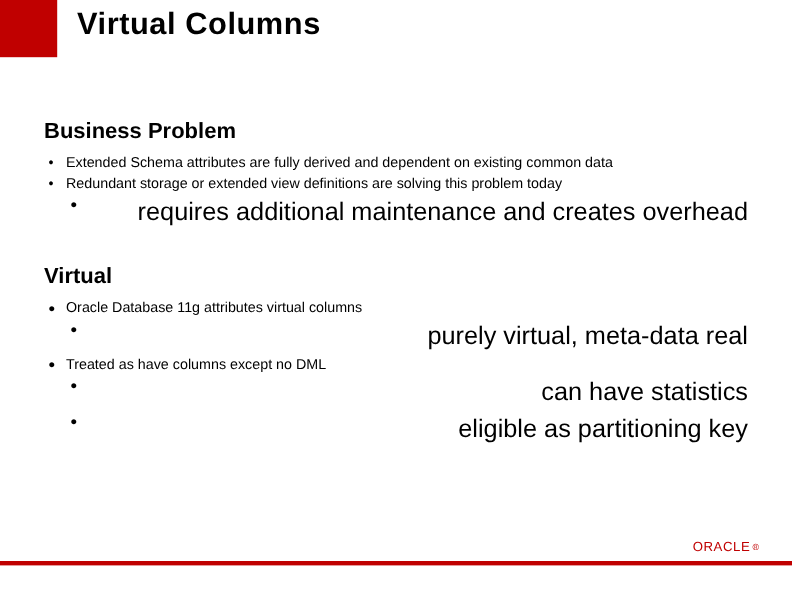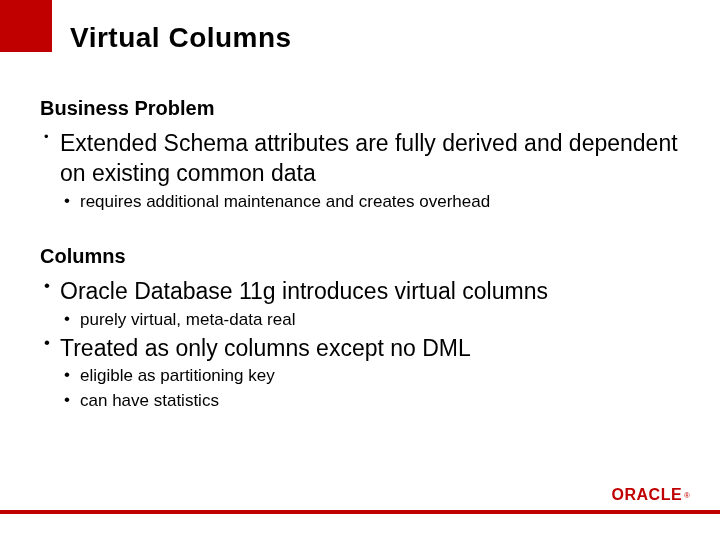--- a/index.html
+++ b/index.html
@@ -1,55 +1,56 @@
 <!DOCTYPE html>
 <html><head>
 <meta charset="utf-8">
 <style>
   * { margin: 0; padding: 0; box-sizing: border-box; }
   html, body { width: 720px; height: 540px; font-family: Arial, Helvetica, sans-serif; background: #fff; color: #000; }
   .slide { position: relative; width: 720px; height: 540px; overflow: hidden; }
   .red-block { position: absolute; left: 0; top: 0; width: 52px; height: 52px; background: #c00000; }
-  .title { position: absolute; left: 70px; top: 22px; font-size: 28px; font-weight: bold; letter-spacing: 0.5px; }
-  .content { position: absolute; left: 40px; right: 40px; top: 93px; }
+  .title { position: absolute; left: 70px; top: 6px; font-size: 28px; font-weight: bold; letter-spacing: 0.5px; }
+  .content { position: absolute; left: 40px; right: 40px; top: 104px; }
   .section-heading { font-size: 20px; font-weight: bold; margin-top: 4px; margin-bottom: 8px; }
   .section-heading.second { margin-top: 32px; }
   ul { list-style: none; }
-  .lvl1 { font-size: 23px; line-height: 1.32; padding-left: 20px; position: relative; margin-bottom: 2px; }
+  .lvl1 { font-size: 13px; line-height: 1.32; padding-left: 20px; position: relative; margin-bottom: 2px; }
   .lvl1::before { content: "•"; position: absolute; left: 4px; top: 0; font-size: 13px; }
   .lvl1.big::before { font-size: 17px; top: -1px; }
-  .lvl2 { font-size: 17px; line-height: 1.32; padding-left: 40px; position: relative; margin-bottom: 2px; }
+  .lvl2 { font-size: 23px; line-height: 1.32; padding-left: 40px; position: relative; margin-bottom: 2px; text-align: right; }
   .lvl2::before { content: "•"; position: absolute; left: 24px; top: -1px; font-size: 17px; }
   .footer-bar { position: absolute; left: 0; right: 0; bottom: 26px; height: 4px; background: #c00000; }
   .logo { position: absolute; right: 30px; bottom: 36px; display: flex; align-items: center; gap: 2px; }
-  .logo-text { font-size: 16px; font-weight: bold; color: #c00000; letter-spacing: 0.5px; font-family: Arial, sans-serif; }
+  .logo-text { font-size: 12px; font-weight: normal; color: #c00000; letter-spacing: 0.5px; font-family: Arial, sans-serif; }
   .logo-reg { font-size: 8px; color: #c00000; vertical-align: super; }
 </style>
 </head>
 <body>
 
 <div class="slide">
   <div class="red-block"></div>
   <div class="title">Virtual Columns</div>
 
   <div class="content">
 
     <div class="section-heading">Business Problem</div>
     <ul>
       <li class="lvl1">Extended Schema attributes are fully derived and dependent on existing common data</li>
+      <li class="lvl1">Redundant storage or extended view definitions are solving this problem today</li>
       <li class="lvl2">requires additional maintenance and creates overhead</li>
     </ul>
 
-    <div class="section-heading second">Columns</div>
+    <div class="section-heading second">Virtual</div>
     <ul>
-      <li class="lvl1 big">Oracle Database 11g introduces virtual columns</li>
+      <li class="lvl1 big">Oracle Database 11g attributes virtual columns</li>
       <li class="lvl2">purely virtual, meta-data real</li>
-      <li class="lvl1 big">Treated as only columns except no DML</li>
+      <li class="lvl1 big">Treated as have columns except no DML</li>
+      <li class="lvl2">can have statistics</li>
       <li class="lvl2">eligible as partitioning key</li>
-      <li class="lvl2">can have statistics</li>
     </ul>
 
   </div>
 
   <div class="logo">
     <span class="logo-text">ORACLE</span>
     <span class="logo-reg">®</span>
   </div>
   <div class="footer-bar"></div>
 </div>

